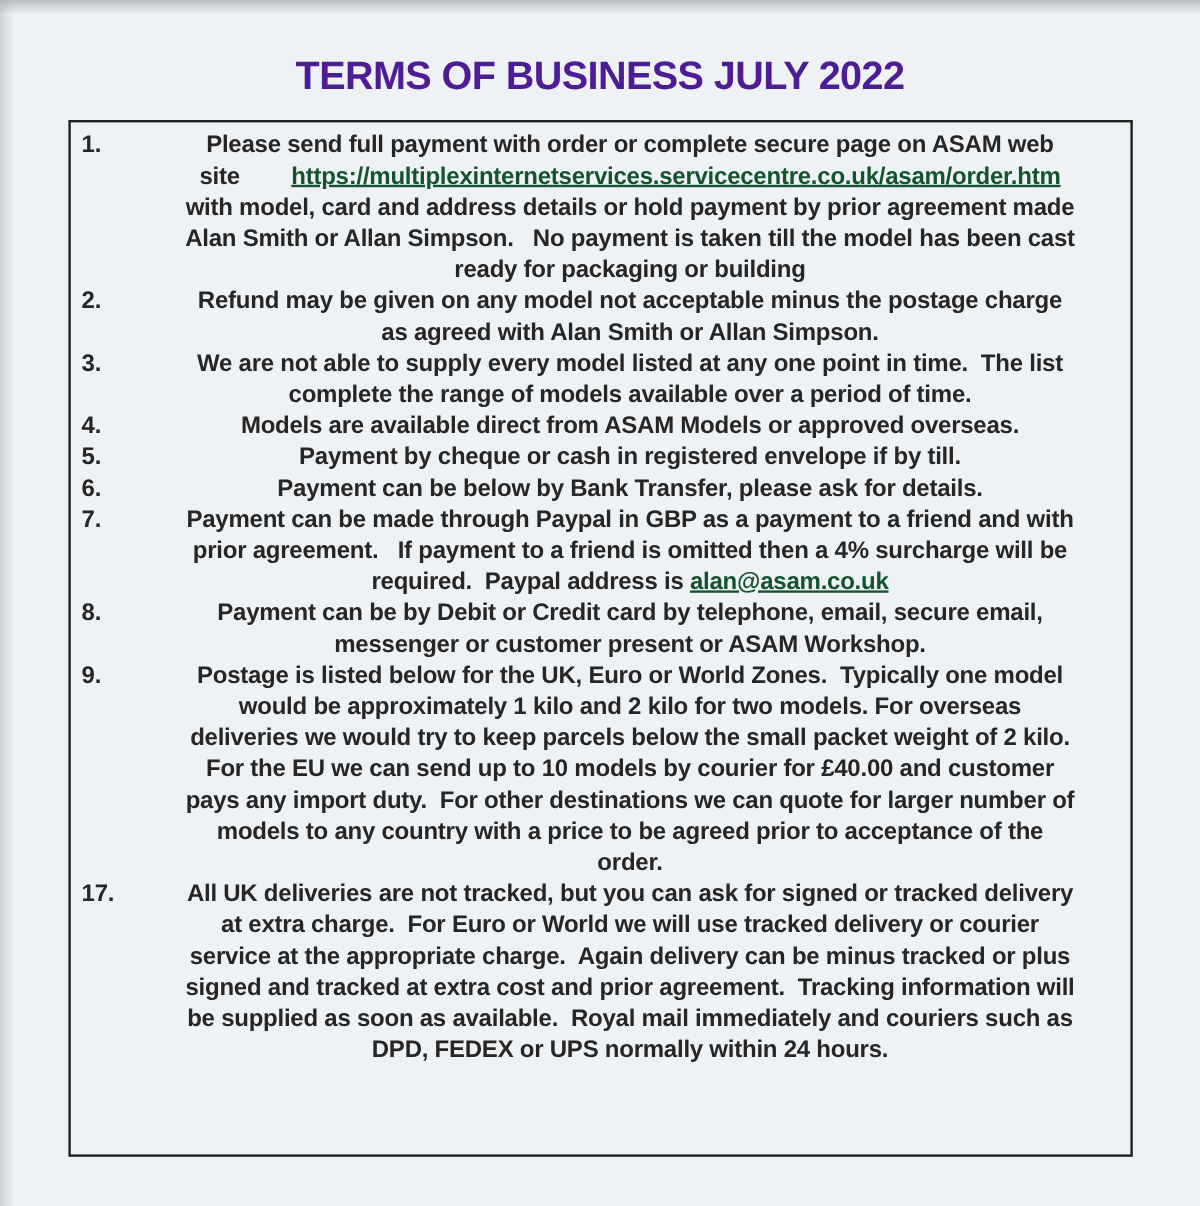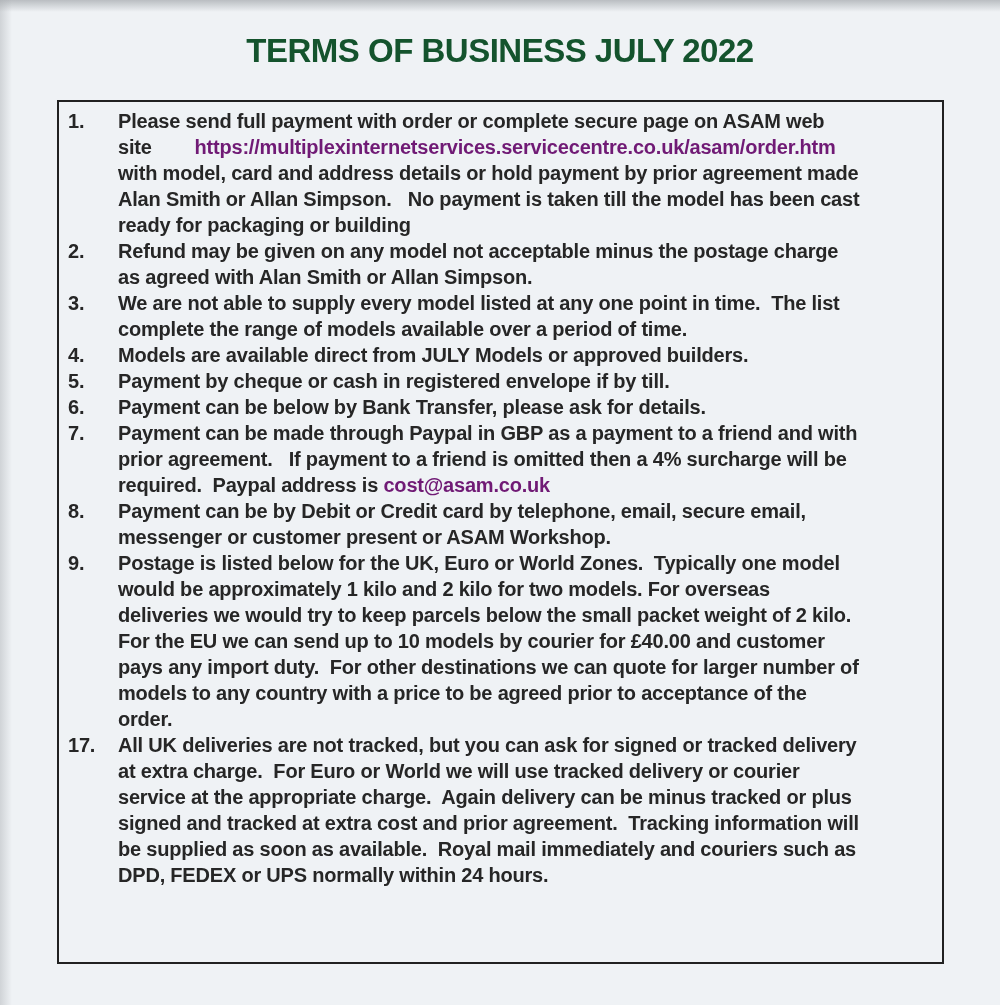--- a/index.html
+++ b/index.html
@@ -22,27 +22,27 @@
     pointer-events: none;
   }
   .scan-edge-left {
     position: absolute;
     top: 0; left: 0;
     width: 12px; height: 100%;
     background: linear-gradient(to right, rgba(170,174,178,0.45), rgba(170,174,178,0));
     pointer-events: none;
   }
   .doc-title {
-    margin: 0;
+    margin: 12px;
     padding-top: 32px;
     text-align: center;
     font-size: 33px;
     font-weight: bold;
     letter-spacing: -0.5px;
-    color: #14532d;
+    color: #4c1d95;
   }
   .terms-box {
     position: absolute;
     left: 57px;
     top: 100px;
     width: 887px;
     height: 864px;
     box-sizing: border-box;
     border: 2px solid #212121;
     padding: 6px 10px 0 5px;
@@ -66,23 +66,25 @@
   .term-num {
     flex: 0 0 54px;
     width: 54px;
     padding-left: 4px;
     box-sizing: border-box;
   }
   .term-body {
     flex: 1 1 auto;
     white-space: pre-wrap;
     word-wrap: break-word;
+    text-align: center;
   }
   a.doc-link {
-    color: #701a75;
+    color: #14532d;
+    text-decoration: underline;
     cursor: pointer;
   }
 </style>
 </head>
 <body>
 
 <div class="scan-edge-top"></div>
 <div class="scan-edge-left"></div>
 
 <h1 class="doc-title">TERMS OF BUSINESS JULY 2022</h1>
@@ -106,38 +108,38 @@
     </li>
 
     <li class="term-item">
       <span class="term-num">3.</span>
       <div class="term-body">We are not able to supply every model listed at any one point in time.  The list
 complete the range of models available over a period of time.</div>
     </li>
 
     <li class="term-item">
       <span class="term-num">4.</span>
-      <div class="term-body">Models are available direct from JULY Models or approved builders.</div>
+      <div class="term-body">Models are available direct from ASAM Models or approved overseas.</div>
     </li>
 
     <li class="term-item">
       <span class="term-num">5.</span>
       <div class="term-body">Payment by cheque or cash in registered envelope if by till.</div>
     </li>
 
     <li class="term-item">
       <span class="term-num">6.</span>
       <div class="term-body">Payment can be below by Bank Transfer, please ask for details.</div>
     </li>
 
     <li class="term-item">
       <span class="term-num">7.</span>
       <div class="term-body"><span>Payment can be made through Paypal in GBP as a payment to a friend and with
 prior agreement.   If payment to a friend is omitted then a 4% surcharge will be
-required.  Paypal address is </span><a class="doc-link">cost@asam.co.uk</a></div>
+required.  Paypal address is </span><a class="doc-link">alan@asam.co.uk</a></div>
     </li>
 
     <li class="term-item">
       <span class="term-num">8.</span>
       <div class="term-body">Payment can be by Debit or Credit card by telephone, email, secure email,
 messenger or customer present or ASAM Workshop.</div>
     </li>
 
     <li class="term-item">
       <span class="term-num">9.</span>

